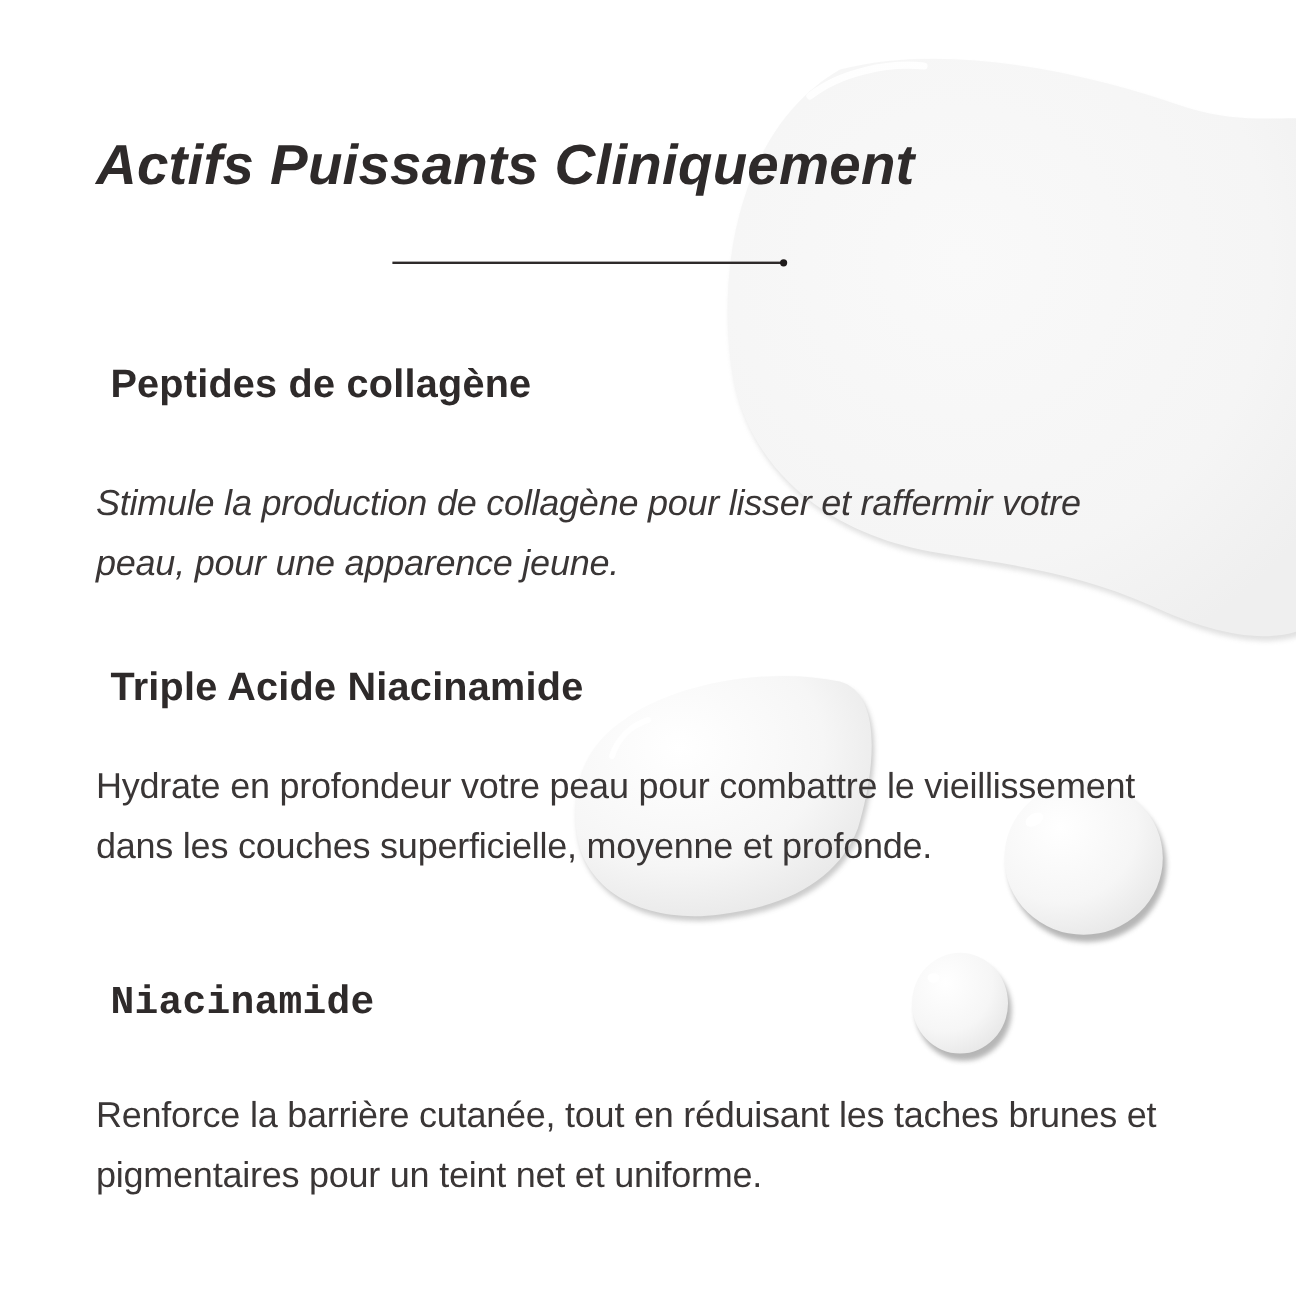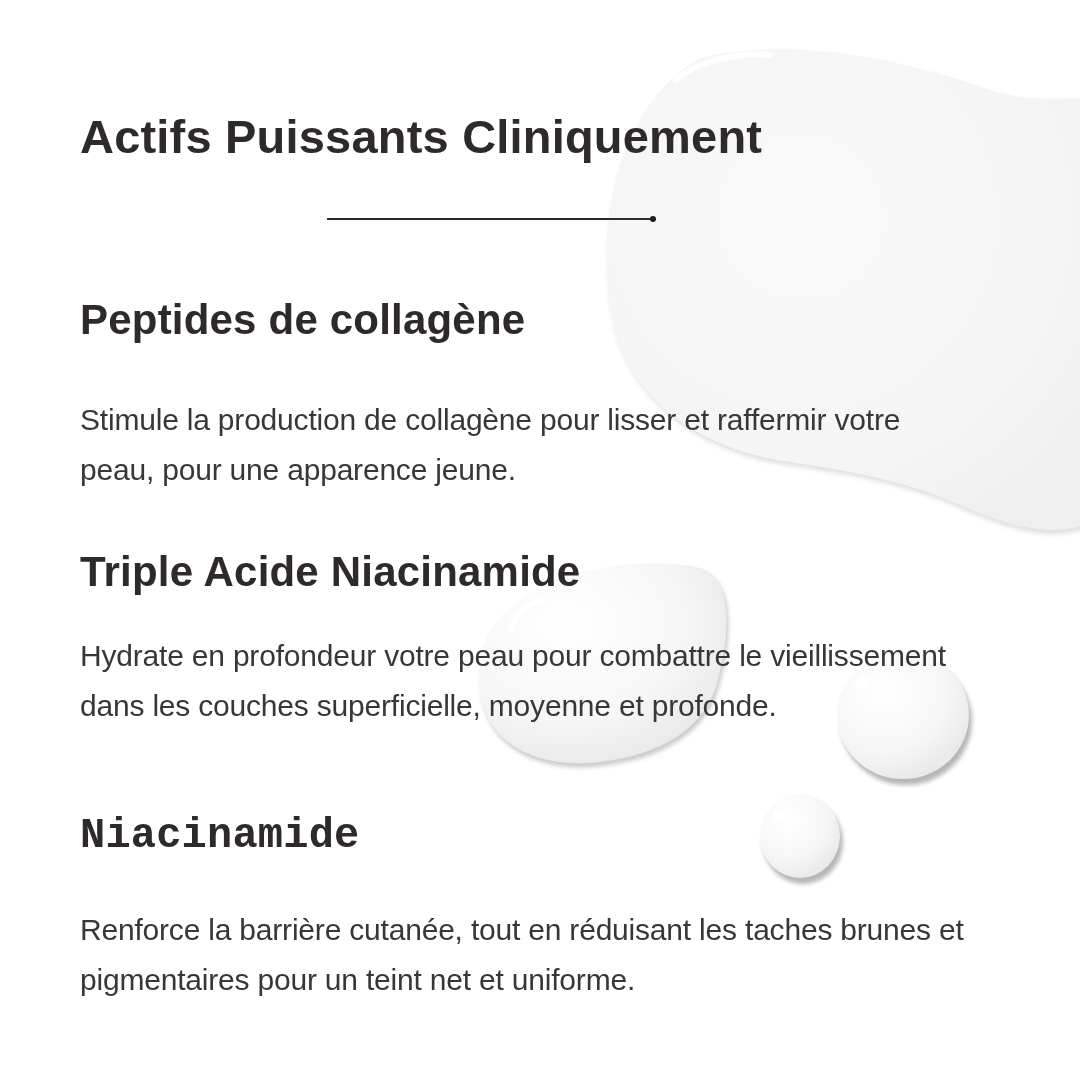--- a/index.html
+++ b/index.html
@@ -30,20 +30,21 @@
       position: absolute;
       left: 0;
       top: 98px;
       margin: 0;
       font-size: 47px;
       font-weight: 700;
       line-height: 77px;
       letter-spacing: 0.2px;
       color: #2e2a2a;
       width: 900px;
+      font-style: italic;
     }
     .title-line2 {
       display: flex;
       align-items: center;
     }
     .rule {
       position: absolute;
       left: 247px;
       top: 218px;
       width: 326px;
@@ -54,23 +55,23 @@
       position: absolute;
       right: -3px;
       top: -2px;
       width: 6px;
       height: 6px;
       border-radius: 50%;
       background: #1f1b1b;
     }
     .section-heading {
       position: absolute;
-      left: 0;
+      left: 12px;
       margin: 0;
-      font-size: 42px;
+      font-size: 33px;
       font-weight: 700;
       line-height: 40px;
       color: #2e2a2a;
       letter-spacing: 0.2px;
     }
     .section-body {
       position: absolute;
       left: 0;
       margin: 0;
       font-size: 30px;
@@ -137,20 +138,20 @@
 <div class="content">
   <h1 class="title">
     <span>Actifs Puissants Cliniquement</span><br>
   </h1>
 
   <div class="rule">
     <span class="rule-dot"></span>
   </div>
 
   <h2 class="section-heading" style="top:300px;">Peptides de collagène</h2>
-  <p class="section-body" style="top:395px; width:900px;">Stimule la production de collagène pour lisser et raffermir votre peau, pour une apparence jeune.</p>
+  <p class="section-body" style="top:395px; width:900px;font-style:italic;">Stimule la production de collagène pour lisser et raffermir votre peau, pour une apparence jeune.</p>
 
   <h2 class="section-heading" style="top:552px;">Triple Acide Niacinamide</h2>
   <p class="section-body" style="top:631px; width:880px;">Hydrate en profondeur votre peau pour combattre le vieillissement dans les couches superficielle, moyenne et profonde.</p>
 
   <h2 class="section-heading" style="top:816px;font-family:Liberation Mono, monospace;">Niacinamide</h2>
   <p class="section-body" style="top:905px; width:900px;">Renforce la barrière cutanée, tout en réduisant les taches brunes et pigmentaires pour un teint net et uniforme.</p>
 </div>
 
 </body></html>

